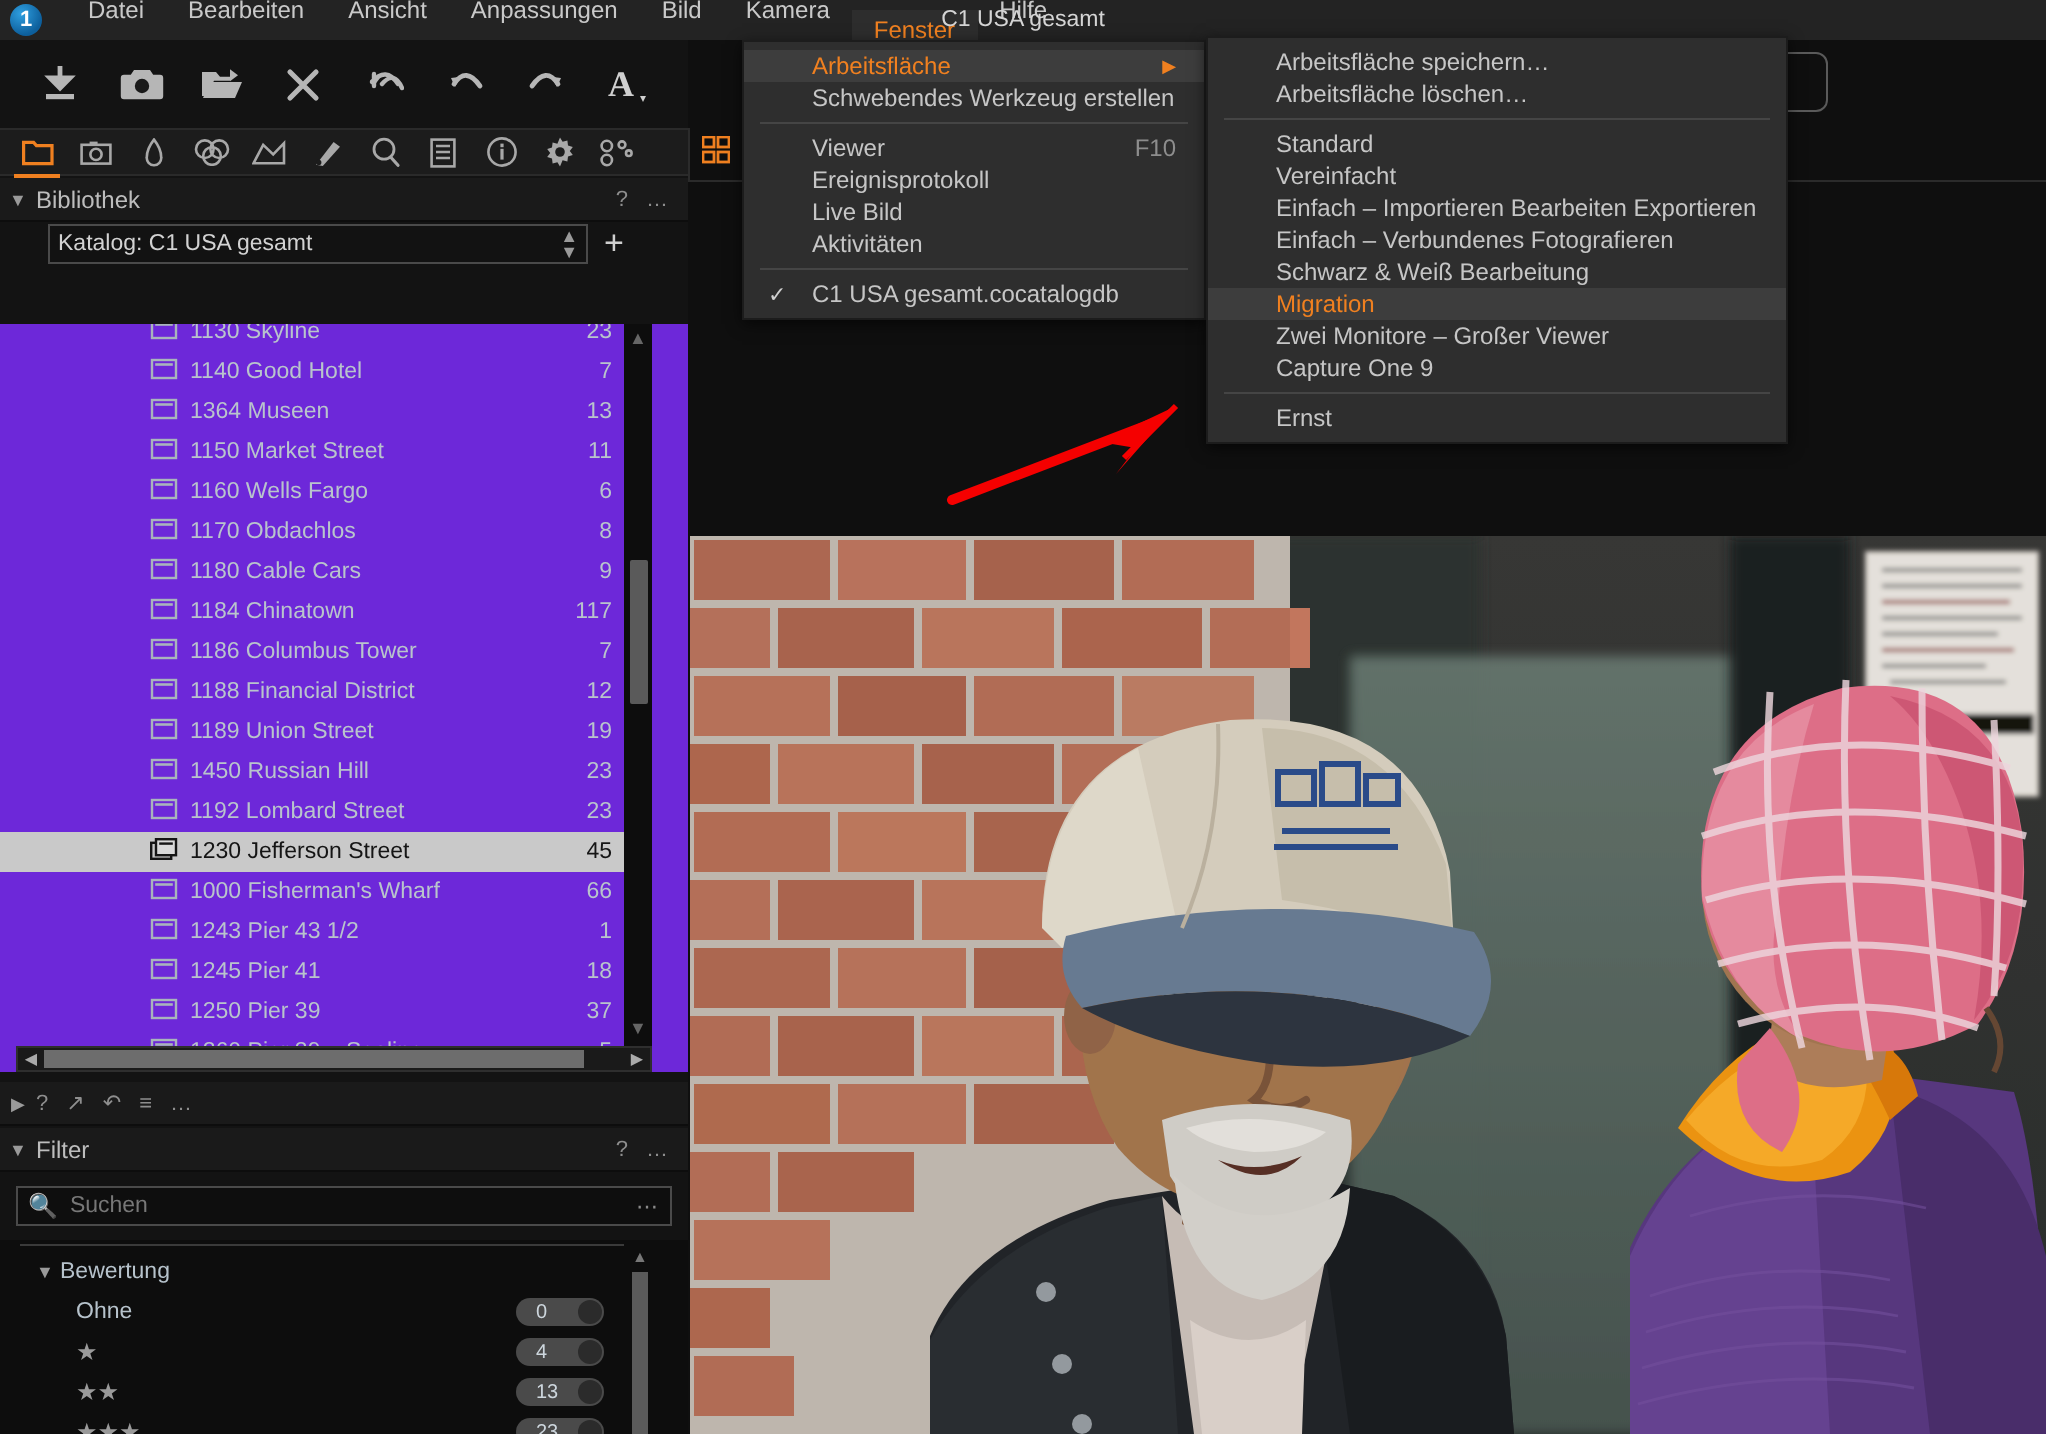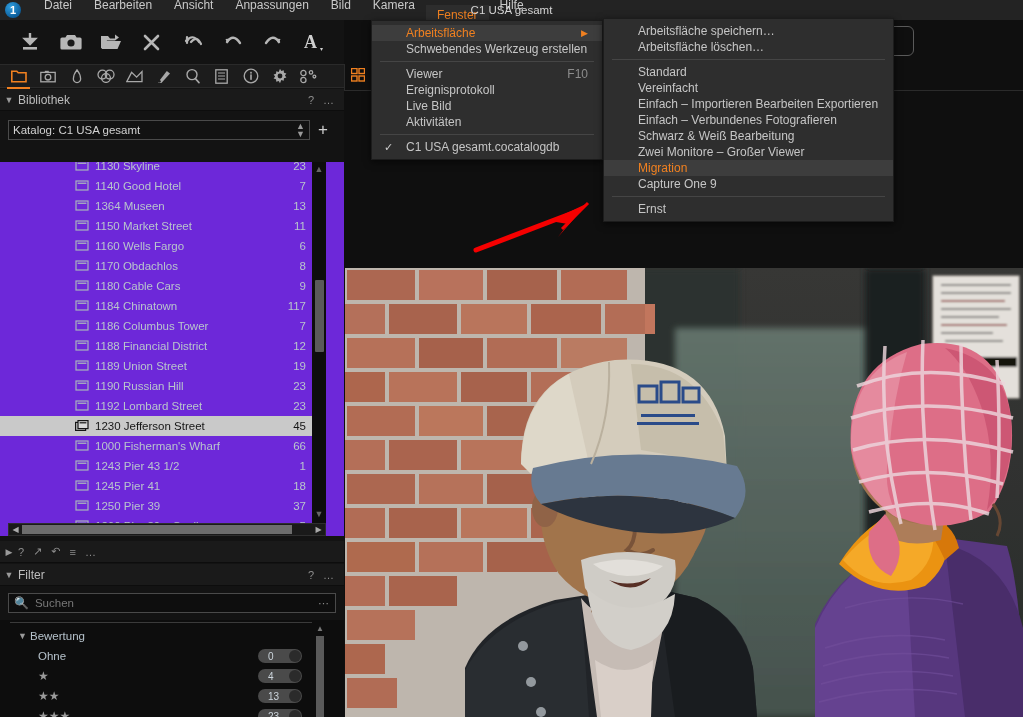--- a/index.html
+++ b/index.html
@@ -71,21 +71,21 @@
     border-bottom: 1px solid #0d0d0d;
   }
   .panel-head .caret { width: 18px; text-align: center; font-size: 9px; color: #9a9a9a; }
   .panel-head .ptitle { flex: 1; }
   .panel-head .hicons { display:flex; align-items:center; gap:9px; padding-right: 10px; font-size: 11px; color:#8e8e8e; }
 
   #bib-head { top: 69px; }
 
   .catalog-row {
     position: absolute; left: 0; top: 92px; width: 344px; height: 28px;
-    display: flex; align-items: flex-end; padding: 0 8px;
+    display: flex; align-items: flex-start; padding: 0 24px;
   }
   .catalog-select {
     flex: 1; height: 20px; background: #121212; border: 1px solid #4a4a4a;
     display: flex; align-items: center; padding: 0 4px;
     font-size: 11.5px; color: #d2d2d2; position: relative;
   }
   .catalog-select .spin { margin-left:auto; font-size: 9px; color:#9a9a9a; line-height:8px; text-align:center;}
   .plus-btn { width: 26px; text-align: center; color: #cfcfcf; font-size: 17px; }
 
   
@@ -646,21 +646,21 @@
                 <rect x="2.6" y="2.6" width="8.8" height="1.3" fill="#a9b4bc"></rect>
               </svg></span>
             <span class="lname">1189 Union Street</span>
             <span class="lcount">19</span>
           </div>
           <div class="lrow">
             <span class="ficon"><svg width="14" height="11" viewBox="0 0 14 11">
                 <rect x="1" y="1" width="12" height="9" fill="none" stroke="#a9b4bc" stroke-width="1.2"></rect>
                 <rect x="2.6" y="2.6" width="8.8" height="1.3" fill="#a9b4bc"></rect>
               </svg></span>
-            <span class="lname">1190 Russian Hill</span>
+            <span class="lname">1450 Russian Hill</span>
             <span class="lcount">23</span>
           </div>
           <div class="lrow">
             <span class="ficon"><svg width="14" height="11" viewBox="0 0 14 11">
                 <rect x="1" y="1" width="12" height="9" fill="none" stroke="#a9b4bc" stroke-width="1.2"></rect>
                 <rect x="2.6" y="2.6" width="8.8" height="1.3" fill="#a9b4bc"></rect>
               </svg></span>
             <span class="lname">1192 Lombard Street</span>
             <span class="lcount">23</span>
           </div>
@@ -843,25 +843,25 @@
       </div>
       <div class="mrow" style="position: relative;">
         <span>Einfach – Importieren Bearbeiten Exportieren</span>
       </div>
       <div class="mrow" style="position: relative;">
         <span>Einfach – Verbundenes Fotografieren</span>
       </div>
       <div class="mrow" style="position: relative;">
         <span>Schwarz &amp; Weiß Bearbeitung</span>
       </div>
-      <div class="mrow" style="position: relative;">
-        <span>Zwei Monitore – Großer Viewer</span>
-      </div>
       <div class="mrow hl" style="position: relative;">
         <span>Migration</span>
+      </div>
+      <div class="mrow" style="position: relative;">
+        <span>Zwei Monitore – Großer Viewer</span>
       </div>
       <div class="mrow" style="position: relative;">
         <span>Capture One 9</span>
       </div>
       <div class="msep"></div>
       <div class="mrow" style="position: relative;">
         <span>Ernst</span>
       </div>
     </div>
 

